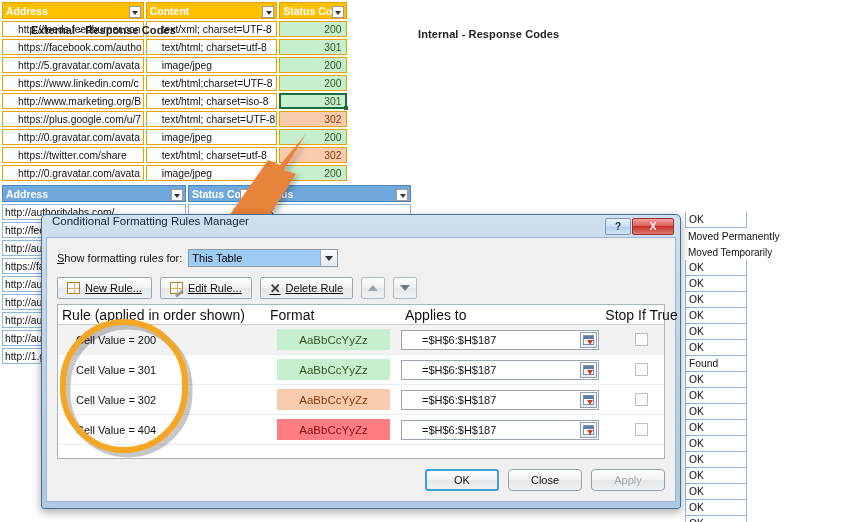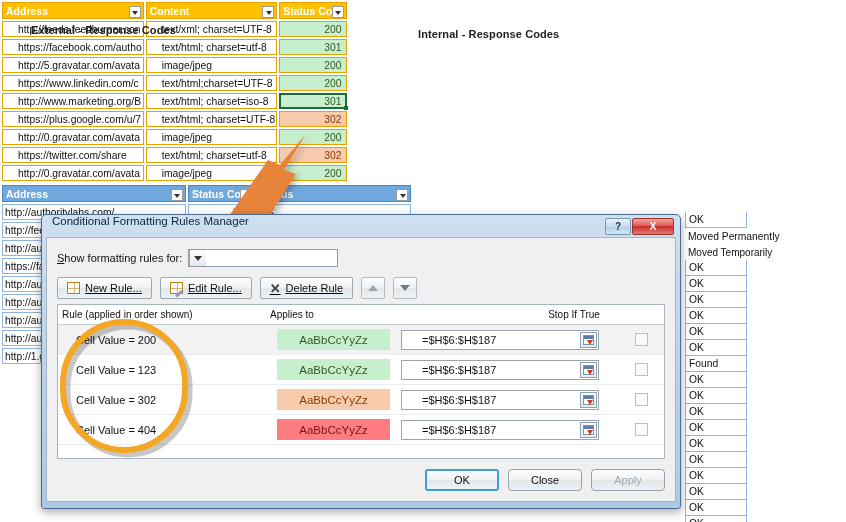--- a/index.html
+++ b/index.html
@@ -238,21 +238,21 @@
     left: 10px; right: 10px; top: 66px; bottom: 42px;
     background: #ffffff;
     border: 1px solid #a9b4bf;
   }
   .grid-head {
     display: flex;
     height: 20px;
     border-bottom: 1px solid #c6ced6;
     background: #ffffff;
   }
-  .gh { font-size: 10px; color: #111; display:flex; align-items:center; padding-left: 4px; white-space: nowrap; }
+  .gh { font-size: 14px; color: #111; display:flex; align-items:center; padding-left: 4px; white-space: nowrap; }
   .col-rule { width: 208px; }
   .col-fmt  { width: 135px; }
   .col-appl { width: 218px; }
   .col-stop { width: 1px; flex: 1; justify-content: center; padding-left: 0; }
 
   .grid-row {
     display: flex; align-items: center;
     height: 30px;
     border-bottom: 1px solid #eaeef1;
   }
@@ -482,20 +482,21 @@
         <div class="wb">?</div>
         <div class="wb close">X</div>
       </div>
     </div>
 
     <div class="dlg-body">
 
       <div class="row-show">
         <span class="lbl"><u>S</u><span></span>how formatting rules for:</span>
         <div class="combo">
+          <div class="val">This Table</div>
           <div class="arw">
               <span class="caret"></span>
             </div>
         </div>
       </div>
 
       <div class="toolbar">
         <div class="btn">
           <span class="mini-grid"></span>
           <span><u>N</u><span>ew Rule...</span></span>
@@ -514,20 +515,21 @@
             <span class="tri-up"></span>
           </div>
         <div class="sbtn">
             <span class="tri-down"></span>
           </div>
       </div>
 
       <div class="grid">
         <div class="grid-head">
           <div class="gh col-rule">Rule (applied in order shown)</div>
+          <div class="gh col-fmt">Format</div>
           <div class="gh col-appl">Applies to</div>
           <div class="gh col-stop">Stop If True</div>
         </div>
         <div id="rules-body">
             <div class="grid-row alt">
               <div class="cell-rule">Cell Value = 200</div>
               <div class="cell-fmt">
                 <div class="swatch" style="background: rgb(198, 239, 206); color: rgb(55, 86, 35);">AaBbCcYyZz</div>
               </div>
               <div class="cell-appl">
@@ -536,21 +538,21 @@
                   <div class="rng-btn">
                     <span class="rng-ico"></span>
                   </div>
                 </div>
               </div>
               <div class="cell-stop">
                 <div class="chk"></div>
               </div>
             </div>
             <div class="grid-row">
-              <div class="cell-rule">Cell Value = 123</div>
+              <div class="cell-rule">Cell Value = 301</div>
               <div class="cell-fmt">
                 <div class="swatch" style="background: rgb(198, 239, 206); color: rgb(55, 86, 35);">AaBbCcYyZz</div>
               </div>
               <div class="cell-appl">
                 <div class="appl-box">
                   <span>=$H$6:$H$187</span>
                   <div class="rng-btn">
                     <span class="rng-ico"></span>
                   </div>
                 </div>

